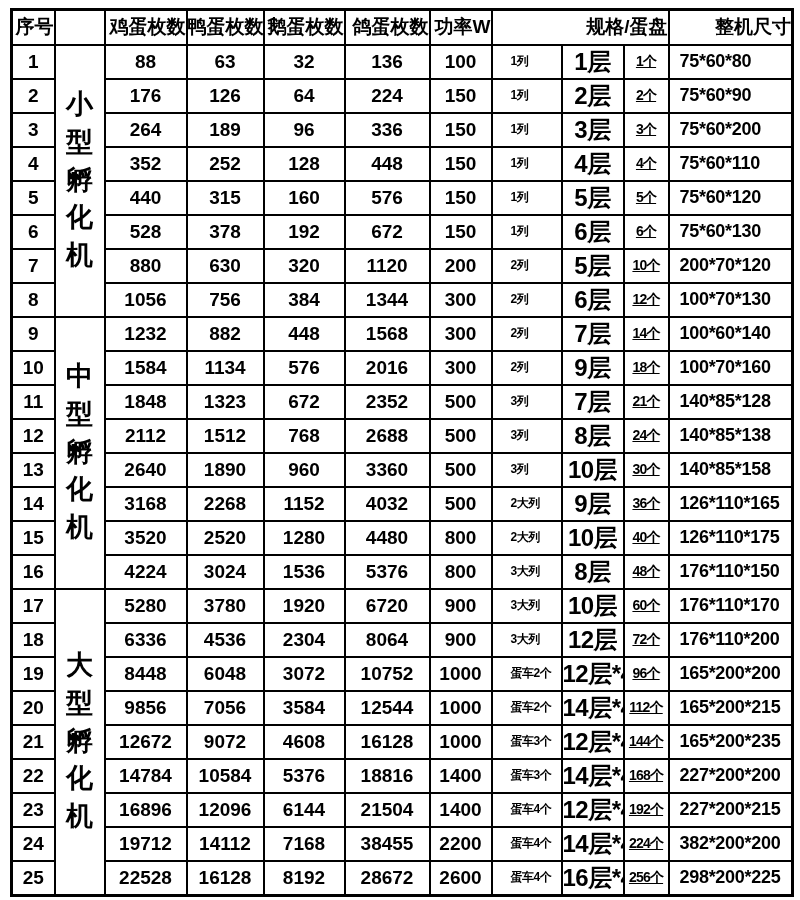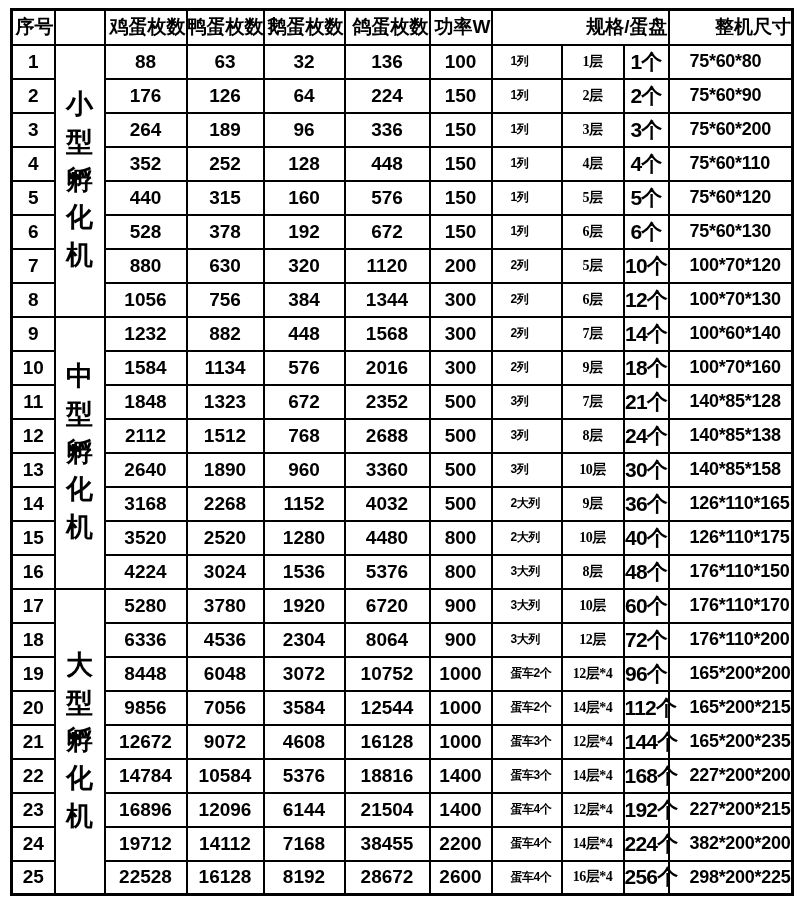--- a/index.html
+++ b/index.html
@@ -22,23 +22,23 @@
     font-weight: bold;
     white-space: nowrap;
     overflow: hidden;
     padding: 0;
   }
   th { font-size: 19px; height: 35px; text-align: right; }
   td { font-size: 19px; height: 34px; text-align: center; vertical-align: middle; }
   td.c-index { font-size: 19px; }
   td.c-num { font-size: 19px; }
   td.c-spec1 { text-align: left; padding-left: 18px; font-size: 12px; letter-spacing: -0.5px; }
-  td.c-spec2 { font-size: 14px; letter-spacing: -0.5px; font-family: Liberation Serif, serif; }
-  td.c-spec3 { font-size: 21px; letter-spacing: -0.8px; overflow: visible; }
-  td.c-size { text-align: left; padding-left: 20px; font-size: 18px; letter-spacing: -0.3px; }
+  td.c-spec2 { font-size: 24px; letter-spacing: -0.5px; }
+  td.c-spec3 { font-size: 14px; letter-spacing: -0.8px; overflow: visible; text-decoration: underline; }
+  td.c-size { text-align: left; padding-left: 10px; font-size: 18px; letter-spacing: -0.3px; }
   td.cat-cell {
     vertical-align: middle;
     text-align: center;
     font-size: 27px;
     overflow: visible;
   }
   .vchar { display: block; line-height: 1.4; }
 </style>
 </head>
 <body>
@@ -154,21 +154,21 @@
         <tr>
           <td class="c-index">7</td>
           <td class="c-num">880</td>
           <td class="c-num">630</td>
           <td class="c-num">320</td>
           <td class="c-num">1120</td>
           <td class="c-num">200</td>
           <td class="c-spec1">2列</td>
           <td class="c-spec2">5层</td>
           <td class="c-spec3">10个</td>
-          <td class="c-size">100*70*120</td>
+          <td class="c-size">200*70*120</td>
         </tr>
         <tr>
           <td class="c-index">8</td>
           <td class="c-num">1056</td>
           <td class="c-num">756</td>
           <td class="c-num">384</td>
           <td class="c-num">1344</td>
           <td class="c-num">300</td>
           <td class="c-spec1">2列</td>
           <td class="c-spec2">6层</td>

